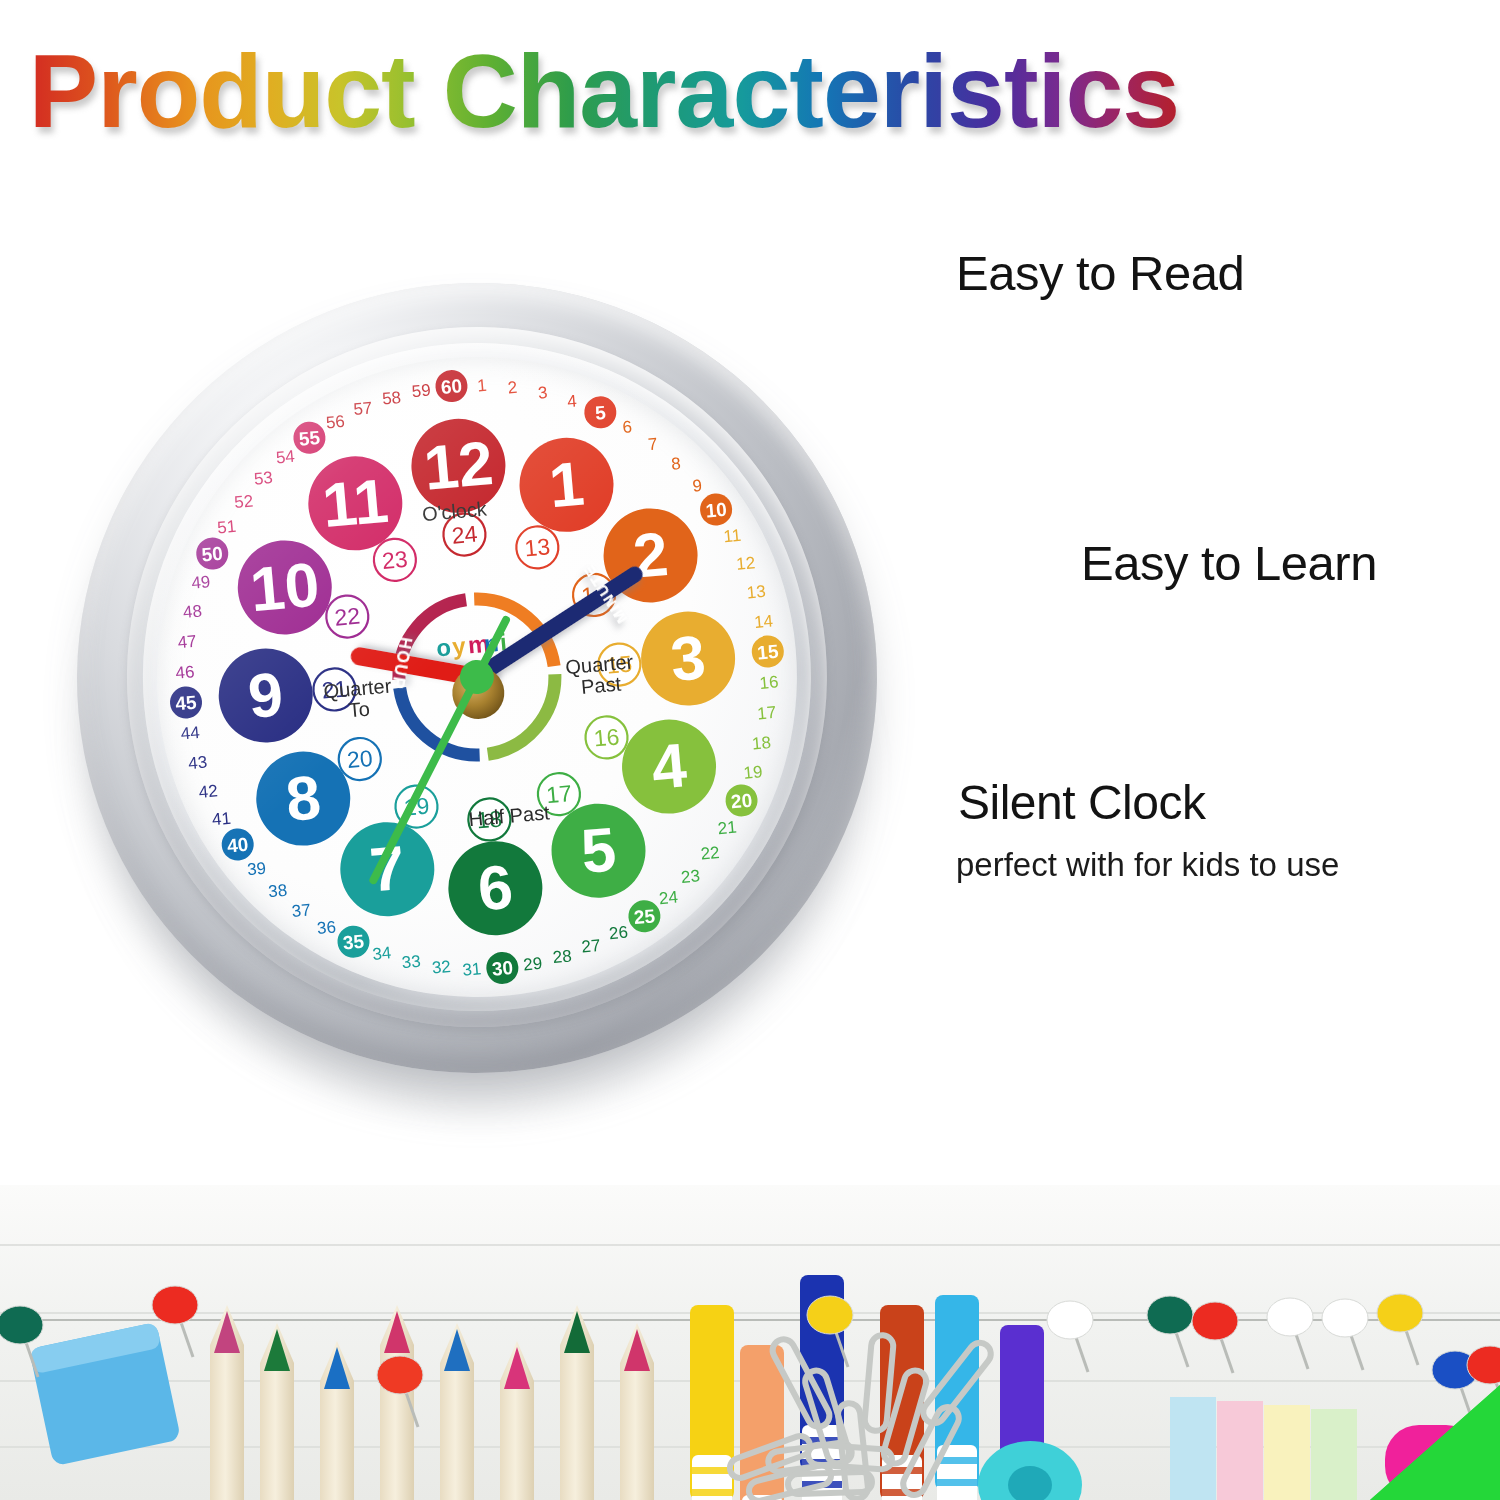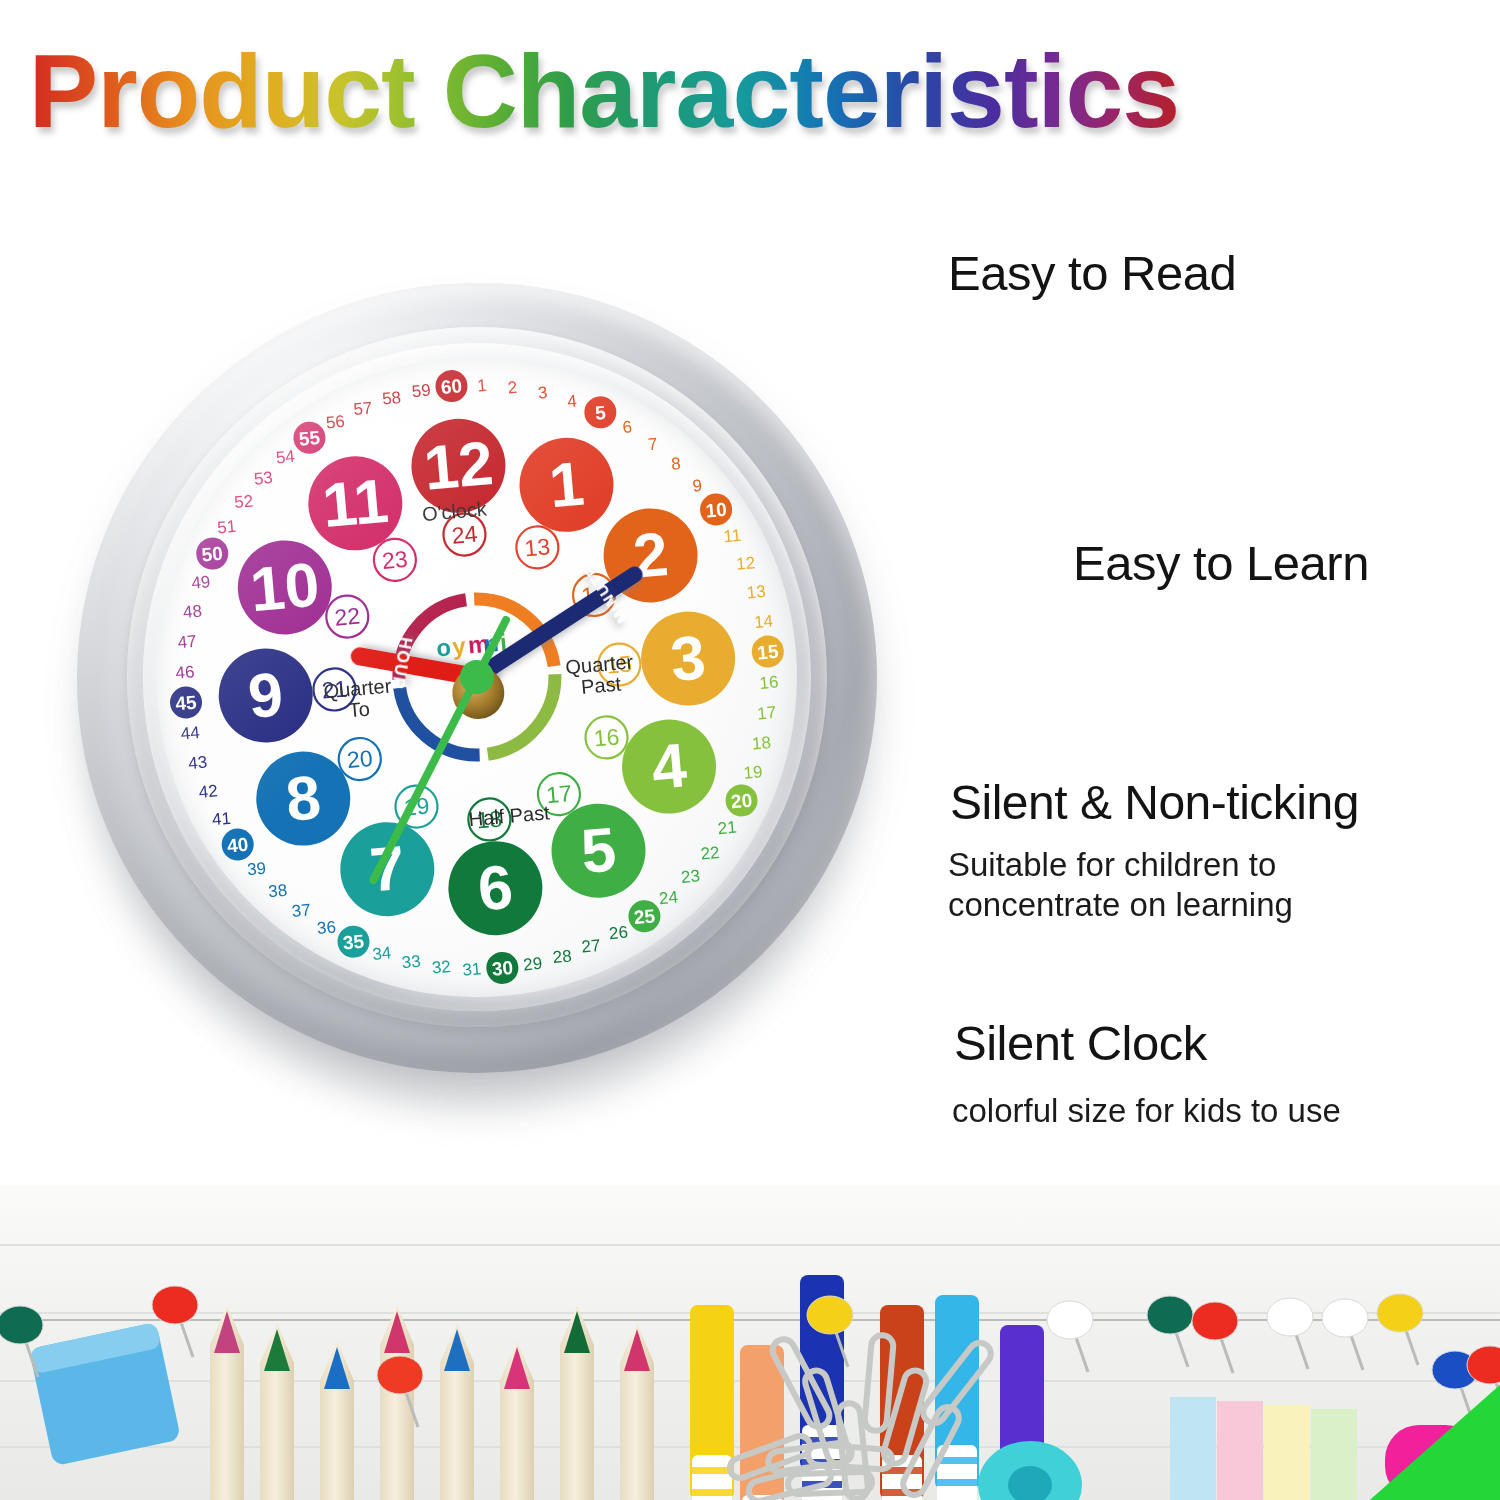--- a/index.html
+++ b/index.html
@@ -26,21 +26,21 @@
       #4b2d9e 84%, #7b2a8e 90%, #9e2460 95%, #b5202a 100%);
     -webkit-background-clip:text; background-clip:text;
     -webkit-text-fill-color:transparent; color:transparent;
     filter:drop-shadow(3px 6px 3px rgba(140,140,140,0.45));
   }
 
   
   #features {
     position:absolute; left:948px; top:248px; width:540px; height:930px;
   }
-  .feature { position:absolute; left:0; width:540px; }
+  .feature { position:absolute; left:8px; width:540px; }
   .feature:nth-child(1){ top:0; }
   .feature:nth-child(2){ top:290px;text-align:center; }
   .feature:nth-child(3){ top:530px; }
   .feature:nth-child(4){ top:770px; }
   .f-head {
     font-size:49px; font-weight:normal; color:#131313;
     letter-spacing:-0.5px; line-height:1.05; white-space:nowrap;
   }
   .feature:nth-child(2) .f-head,
   .feature:nth-child(4) .f-head { margin-left:6px; }
@@ -394,27 +394,22 @@
 </div>
 
 <div id="features">
   <div class="feature">
     <div class="f-head">Easy to Read</div>
   </div>
   <div class="feature">
     <div class="f-head">Easy to Learn</div>
   </div>
   <div class="feature">
-    <div class="f-head">Silent &amp; Non-ticking</div>
-    <div class="f-body">Suitable for children to
-concentrate on learning</div>
-  </div>
-  <div class="feature">
     <div class="f-head">Silent Clock</div>
-    <div class="f-body">colorful size for kids to use</div>
+    <div class="f-body">perfect with for kids to use</div>
   </div>
 </div>
 
 <div id="desk-strip">
   <svg id="desk-svg" viewBox="0 0 1500 315">
     <defs>
       <linearGradient id="woodG" x1="0" y1="0" x2="0" y2="1">
         <stop offset="0%" stop-color="#fbfbfa"></stop>
         <stop offset="45%" stop-color="#f1f2f0"></stop>
         <stop offset="100%" stop-color="#e9eae7"></stop>

